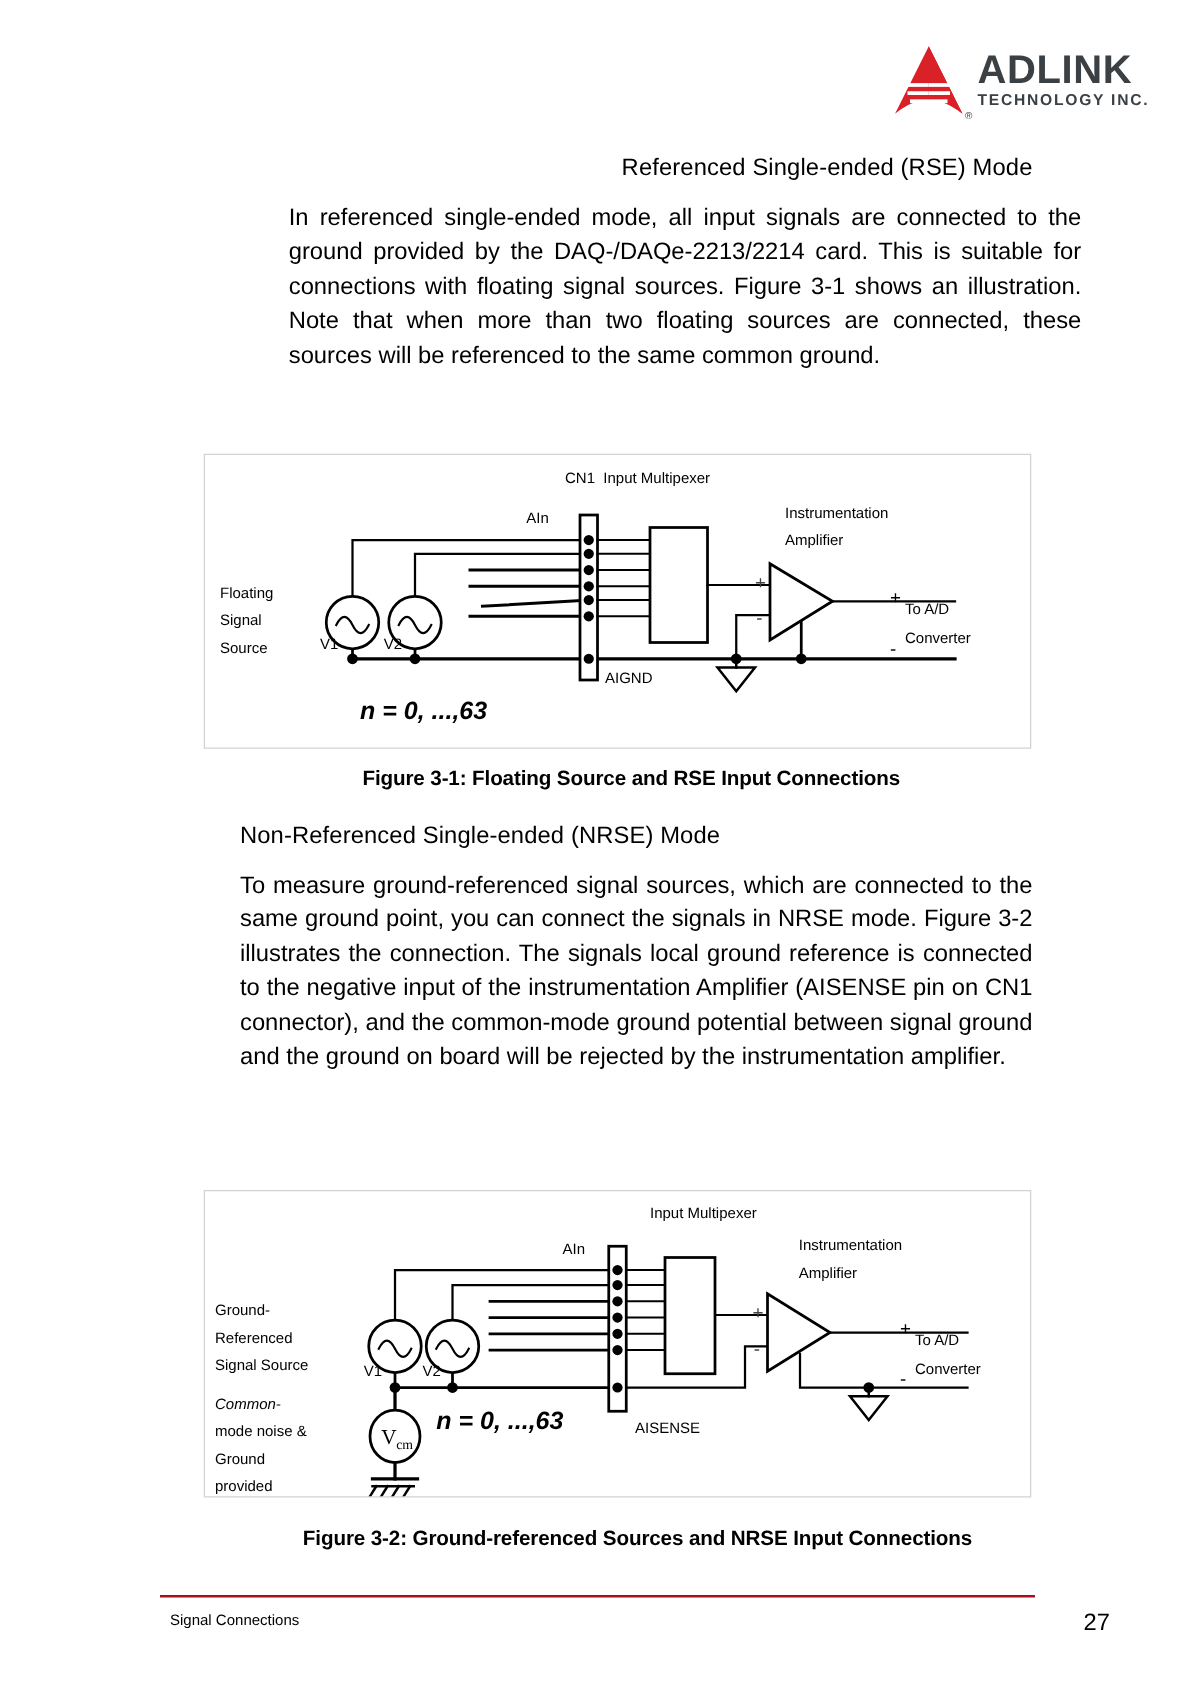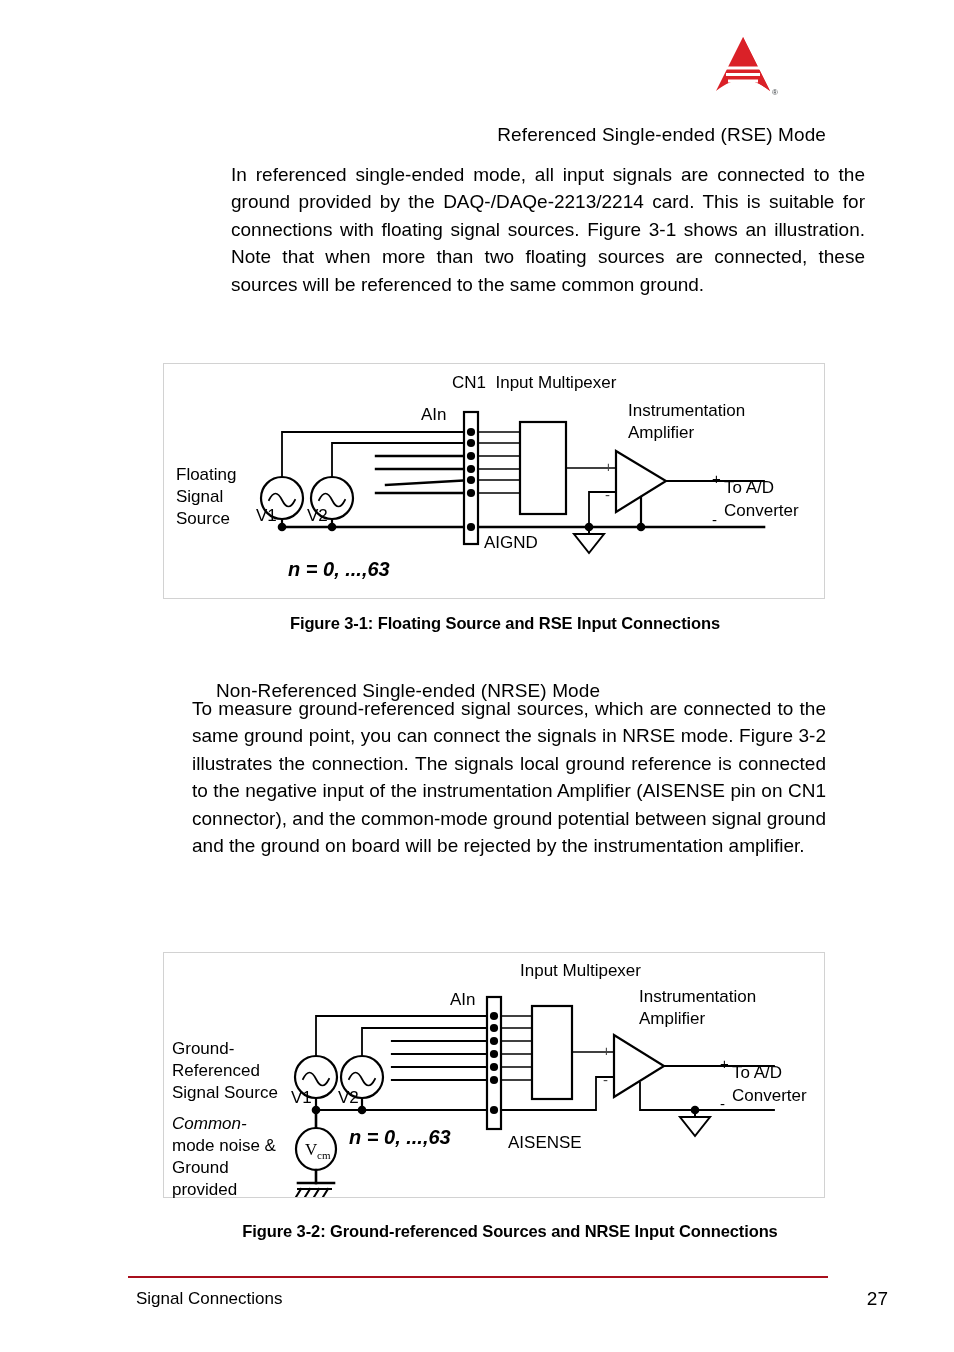--- a/index.html
+++ b/index.html
@@ -99,41 +99,41 @@
     font-weight: bold;
     font-family: "Liberation Sans", sans-serif;
     letter-spacing: -0.1px;
   }
 
   
   .dg { position: absolute; left: 0; top: 0; }
   .dlabel {
     position: absolute;
     font-family: "Liberation Sans", sans-serif;
-    font-size: 17px;
+    font-size: 12px;
     line-height: 21px;
     white-space: pre;
     color: #000;
   }
   .dlabel.ital { font-style: italic; font-weight: bold; font-size: 20px; }
 
   
   .foot-rule {
     position: absolute;
     left: 128px;
     top: 1276px;
     width: 700px;
     height: 2px;
     background: #a80f1c;
   }
   .foot-left {
     position: absolute;
     left: 136px;
     top: 1289px;
-    font-size: 17px;
+    font-size: 12px;
   }
   .foot-right {
     position: absolute;
     left: 828px;
     top: 1288px;
     width: 60px;
     text-align: right;
     font-size: 19px;
   }
 </style>
@@ -144,20 +144,24 @@
   <svg class="logo-mark" viewBox="0 0 62 60">
     <path d="M31 1 L58 55 C48 47 40 44 31 44 C22 44 14 47 4 55 Z" fill="#DA2128"></path>
     <rect x="12" y="30.5" width="38" height="3.0" fill="#ffffff"></rect>
     <rect x="14" y="37.0" width="34" height="3.0" fill="#ffffff"></rect>
     <rect x="16" y="43.5" width="30" height="3.0" fill="#ffffff"></rect>
     <path d="M31 1 L58 55 C48 47 40 44 31 44 Z" fill="#DA2128"></path>
     <rect x="31" y="30.5" width="19" height="3.0" fill="#ffffff"></rect>
     <rect x="31" y="37.0" width="17" height="3.0" fill="#ffffff"></rect>
     <rect x="31" y="43.5" width="15" height="3.0" fill="#ffffff"></rect>
   </svg>
+  <div class="logo-text">
+    <div class="logo-name">ADLINK</div>
+    <div class="logo-sub">TECHNOLOGY INC.</div>
+  </div>
   <div class="logo-reg">®</div>
 </div>
 
 <div class="col" style="top:123px;text-align:right;">
   <h2 class="section">Referenced Single-ended (RSE) Mode</h2>
 </div>
 <div class="col" style="top:161px;margin-left:39px;">
   <p class="body">In referenced single-ended mode, all input signals are connected to the ground provided by the DAQ-/DAQe-2213/2214 card. This is suitable for connections with floating signal sources. Figure 3-1 shows an illustration. Note that when more than two floating sources are connected, these sources will be referenced to the same common ground.</p>
 </div>
 
@@ -240,21 +244,21 @@
   <span class="dlabel" style="left:440px; top:92px; font-size:15px; color:#444;">+</span>
   <span class="dlabel" style="left:441px; top:120px; font-size:15px; color:#444;">-</span>
   <span class="dlabel" style="left:548px; top:104px; font-size:15px;">+</span>
   <span class="dlabel" style="left:560px; top:113px;">To A/D</span>
   <span class="dlabel" style="left:548px; top:145px; font-size:15px;">-</span>
   <span class="dlabel" style="left:560px; top:136px;">Converter</span>
 </div>
 
 <div class="fig-caption" style="top:614px;padding-left:28px;">Figure 3-1: Floating Source and RSE Input Connections</div>
 
-<div class="col" style="top:679px;margin-left:24px;">
+<div class="col" style="top:657px;">
   <h2 class="section">Non-Referenced Single-ended (NRSE) Mode</h2>
 </div>
 <div class="col" style="top:695px;">
   <p class="body">To measure ground-referenced signal sources, which are connected to the same ground point, you can connect the signals in NRSE mode. Figure 3-2 illustrates the connection. The signals local ground reference is connected to the negative input of the instrumentation Amplifier (AISENSE pin on CN1 connector), and the common-mode ground potential between signal ground and the ground on board will be rejected by the instrumentation amplifier.</p>
 </div>
 
 <div class="figbox" style="left:163px; top:952px; width:662px; height:246px;">
   <svg class="dg" width="660" height="244" viewBox="0 0 660 244">
     <g stroke="#000" fill="none" stroke-linecap="square">
 

